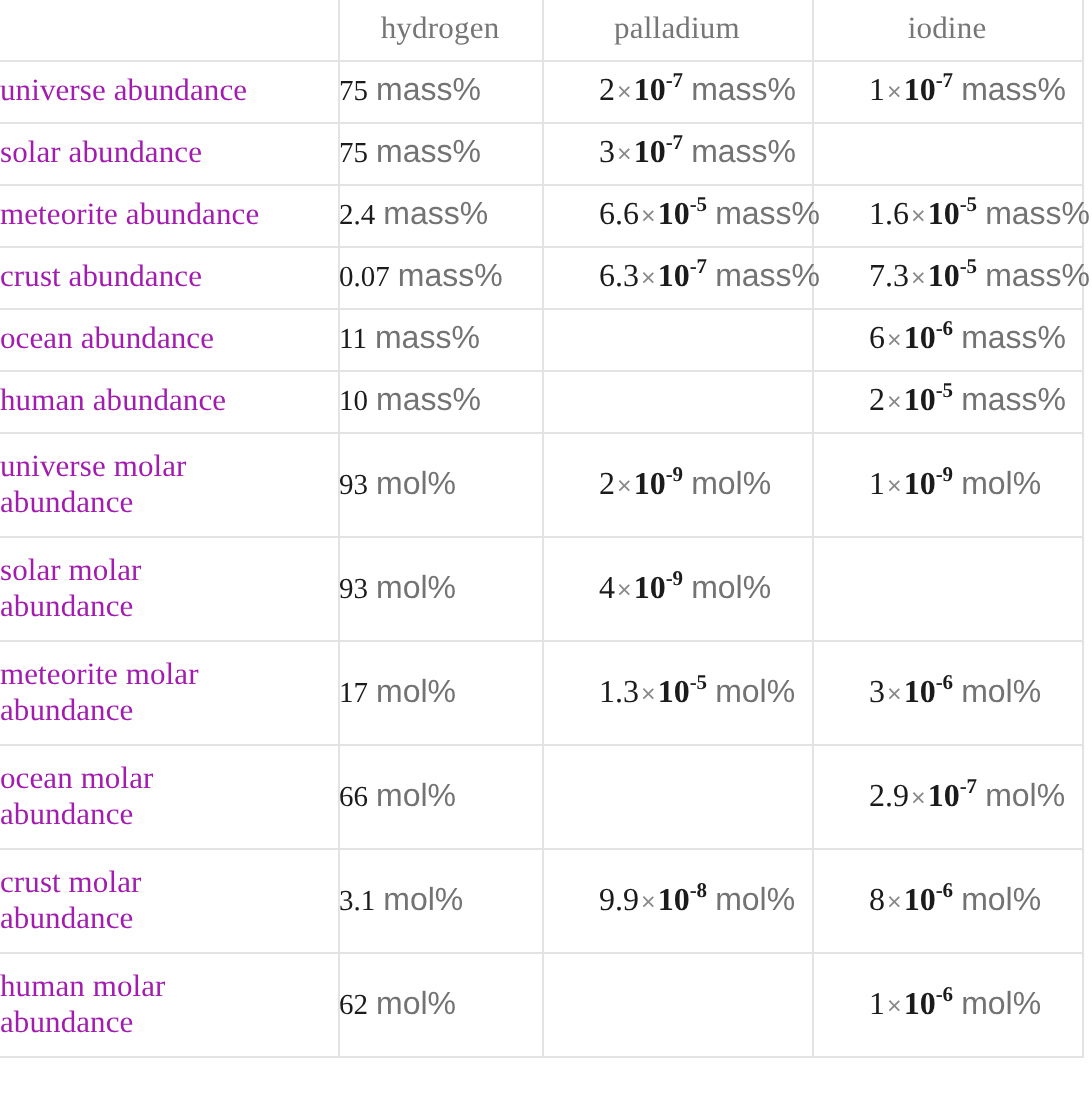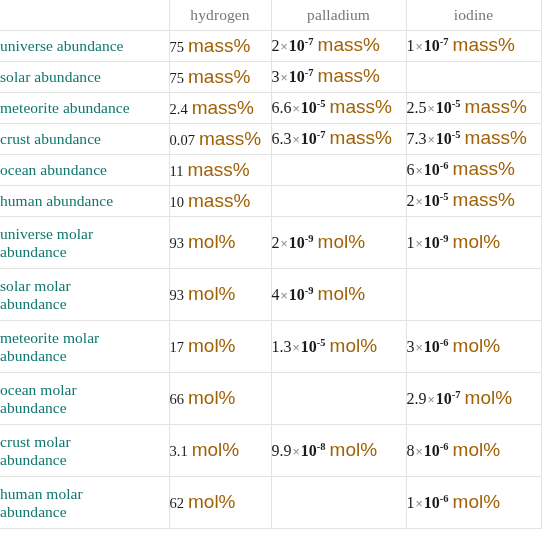--- a/index.html
+++ b/index.html
@@ -42,21 +42,21 @@
     text-align:center;
     letter-spacing:.1px;
   }
   thead th.corner{border-right:1px solid #e3e3e3;}
 
   
   td.rowlabel{
     font-family:"Liberation Serif", serif;
     font-weight:400;
     font-size:15.5px;
-    color:#0f766e;
+    color:#a21caf;
     text-align:left;
     padding:0 8px 0 11px;
     line-height:18px;
     letter-spacing:.05px;
   }
   td.rowlabel .lbl{display:block;}
 
   
   td.val{
     font-family:"Liberation Sans", sans-serif;
@@ -66,26 +66,26 @@
     padding:0 6px 0 11px;
     white-space:nowrap;
     line-height:18px;
   }
   td.val.empty{color:transparent;}
 
   tr.r-normal td, tr.r-normal th{height:30px;}
   tr.r-tall td{height:51px;}
 
   
-  .sci{font-family:"Liberation Serif", serif; font-size:16px; color:#1b1b1b;}
+  .sci{font-family:"Liberation Serif", serif; font-size:16px; color:#1b1b1b;margin-left:28px;}
   .sci .mant{font-family:"Liberation Serif", serif;}
   .sci .times{font-family:"Liberation Sans", sans-serif; font-size:12.5px; color:#8a8a8a; padding:0 1px;}
   .sci .base{font-family:"Liberation Serif", serif; font-weight:700; font-size:16px;}
   .sci sup{font-family:"Liberation Serif", serif; font-size:10.5px; font-weight:700; vertical-align:super; line-height:0;}
-  .unit{font-family:"Liberation Sans", sans-serif; font-size:19px; color:#a16207; padding-left:4px;}
+  .unit{font-family:"Liberation Sans", sans-serif; font-size:16px; color:#737373; padding-left:4px;}
   .plain{font-family:Liberation Serif, serif; font-size:14.5px; color:#1b1b1b;}
 </style>
 </head>
 <body>
 
 <div class="table-wrap">
   <table class="abundance">
     <colgroup>
       <col class="c-label">
         <col class="c-v1">
@@ -116,21 +116,21 @@
           <td class="val"><span class="plain">75</span><span class="unit">mass%</span></td>
           <td class="val"><span class="sci"><span class="mant">3</span><span class="times">×</span><span class="base">10</span><sup>-7</sup></span><span class="unit">mass%</span></td>
           <td class="val empty">&nbsp;</td>
         </tr>
         <tr class="r-normal">
           <td class="rowlabel">
             <span class="lbl">meteorite abundance</span>
           </td>
           <td class="val"><span class="plain">2.4</span><span class="unit">mass%</span></td>
           <td class="val"><span class="sci"><span class="mant">6.6</span><span class="times">×</span><span class="base">10</span><sup>-5</sup></span><span class="unit">mass%</span></td>
-          <td class="val"><span class="sci"><span class="mant">2.5</span><span class="times">×</span><span class="base">10</span><sup>-5</sup></span><span class="unit">mass%</span></td>
+          <td class="val"><span class="sci"><span class="mant">1.6</span><span class="times">×</span><span class="base">10</span><sup>-5</sup></span><span class="unit">mass%</span></td>
         </tr>
         <tr class="r-normal">
           <td class="rowlabel">
             <span class="lbl">crust abundance</span>
           </td>
           <td class="val"><span class="plain">0.07</span><span class="unit">mass%</span></td>
           <td class="val"><span class="sci"><span class="mant">6.3</span><span class="times">×</span><span class="base">10</span><sup>-7</sup></span><span class="unit">mass%</span></td>
           <td class="val"><span class="sci"><span class="mant">7.3</span><span class="times">×</span><span class="base">10</span><sup>-5</sup></span><span class="unit">mass%</span></td>
         </tr>
         <tr class="r-normal">

